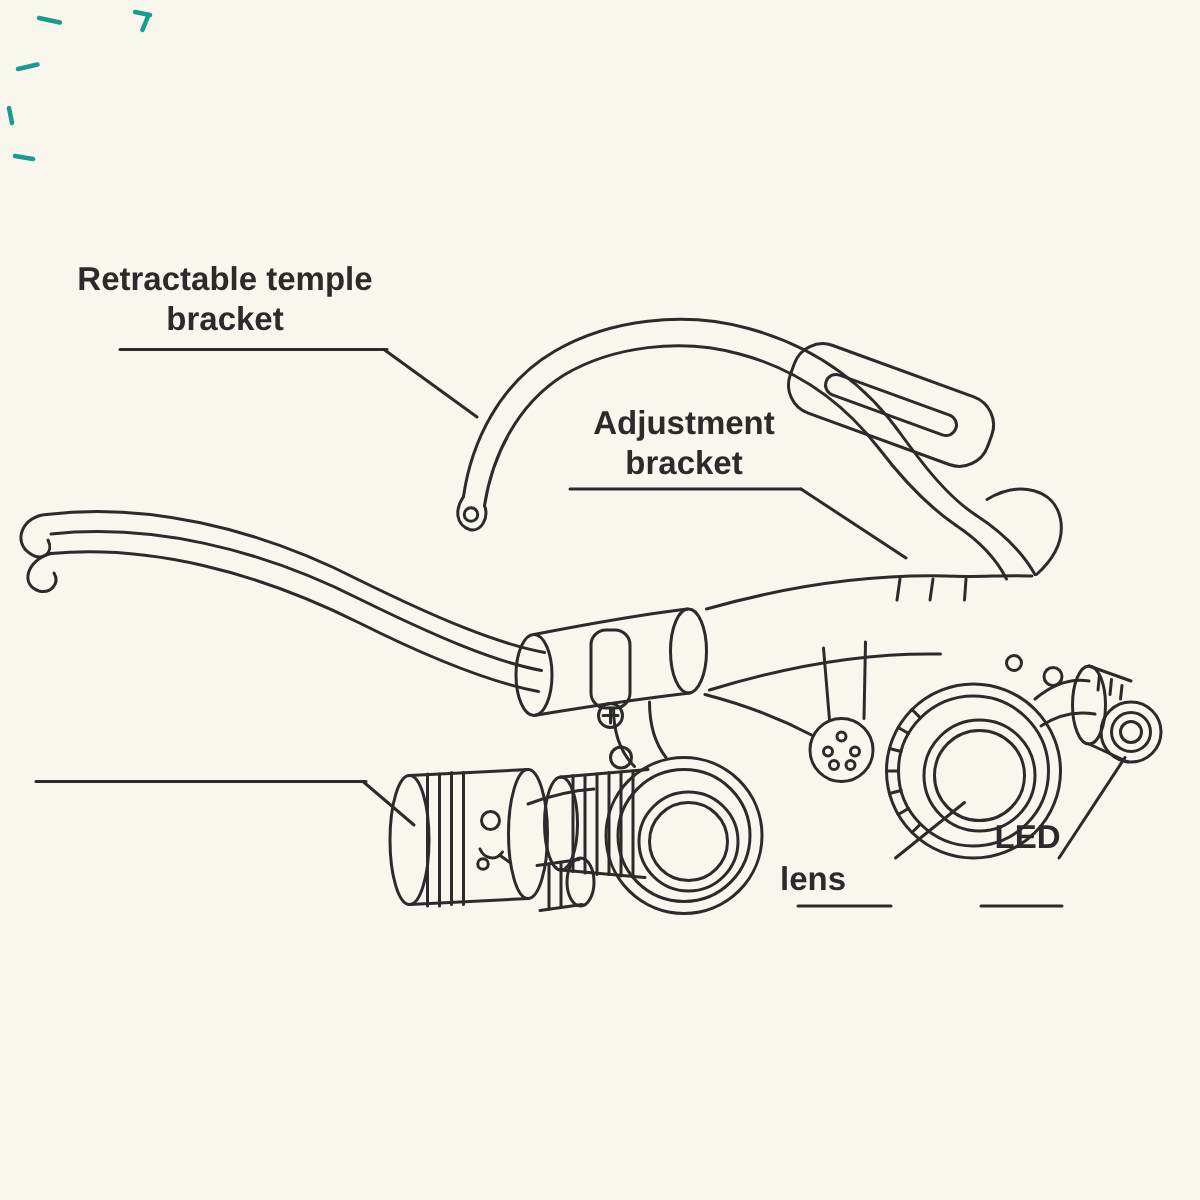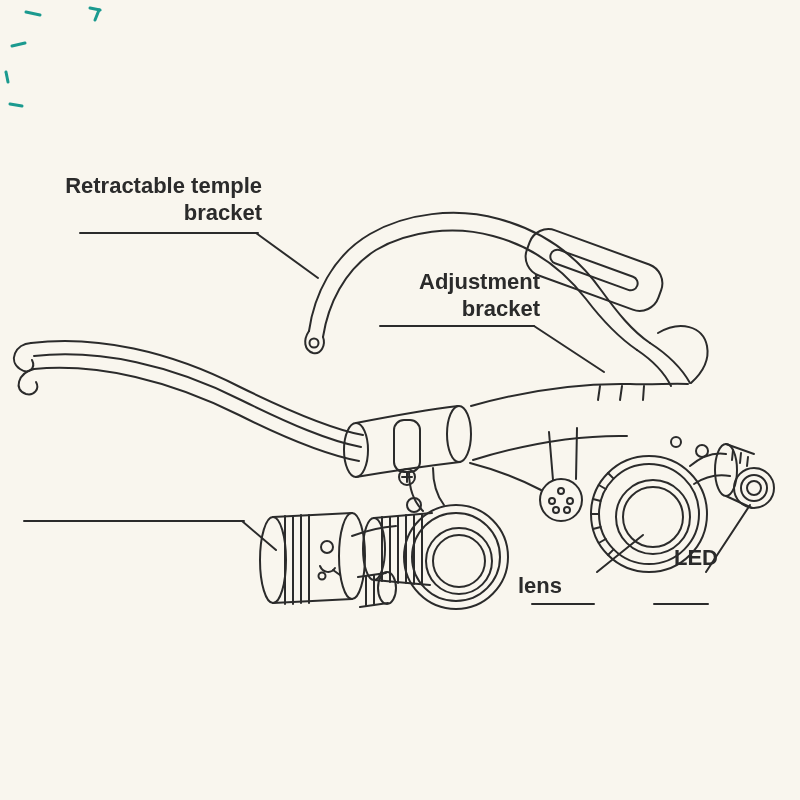--- a/index.html
+++ b/index.html
@@ -18,21 +18,21 @@
     background:var(--bg);
     overflow:hidden;
   }
   .stage svg{position:absolute;inset:0;}
   .diagram-label{
     position:absolute;
     color:var(--ink);
     font-weight:700;
     font-size:22px;
     line-height:27px;
-    text-align:right;
+    text-align:center;
     white-space:nowrap;
   }
   .diagram-label.left{text-align:left;}
 </style>
 </head>
 <body>
 
 <div class="stage">
 
   <svg width="800" height="800" viewBox="0 0 800 800">
@@ -173,21 +173,21 @@
     <span>Retractable temple</span><br>
     <span>bracket</span>
   </div>
 
   <div class="diagram-label" style="left:372px;top:268px;width:168px;">
     <span>Adjustment</span><br>
     <span>bracket</span>
   </div>
 
 
-  <div class="diagram-label" style="left:498px;top:572px;width:64px;">
+  <div class="diagram-label" style="left:510px;top:572px;width:64px;">
     <span>lens</span>
   </div>
 
   <div class="diagram-label" style="left:652px;top:544px;width:66px;">
     <span>LED</span>
   </div>
 
 </div>
 
 </body></html>

